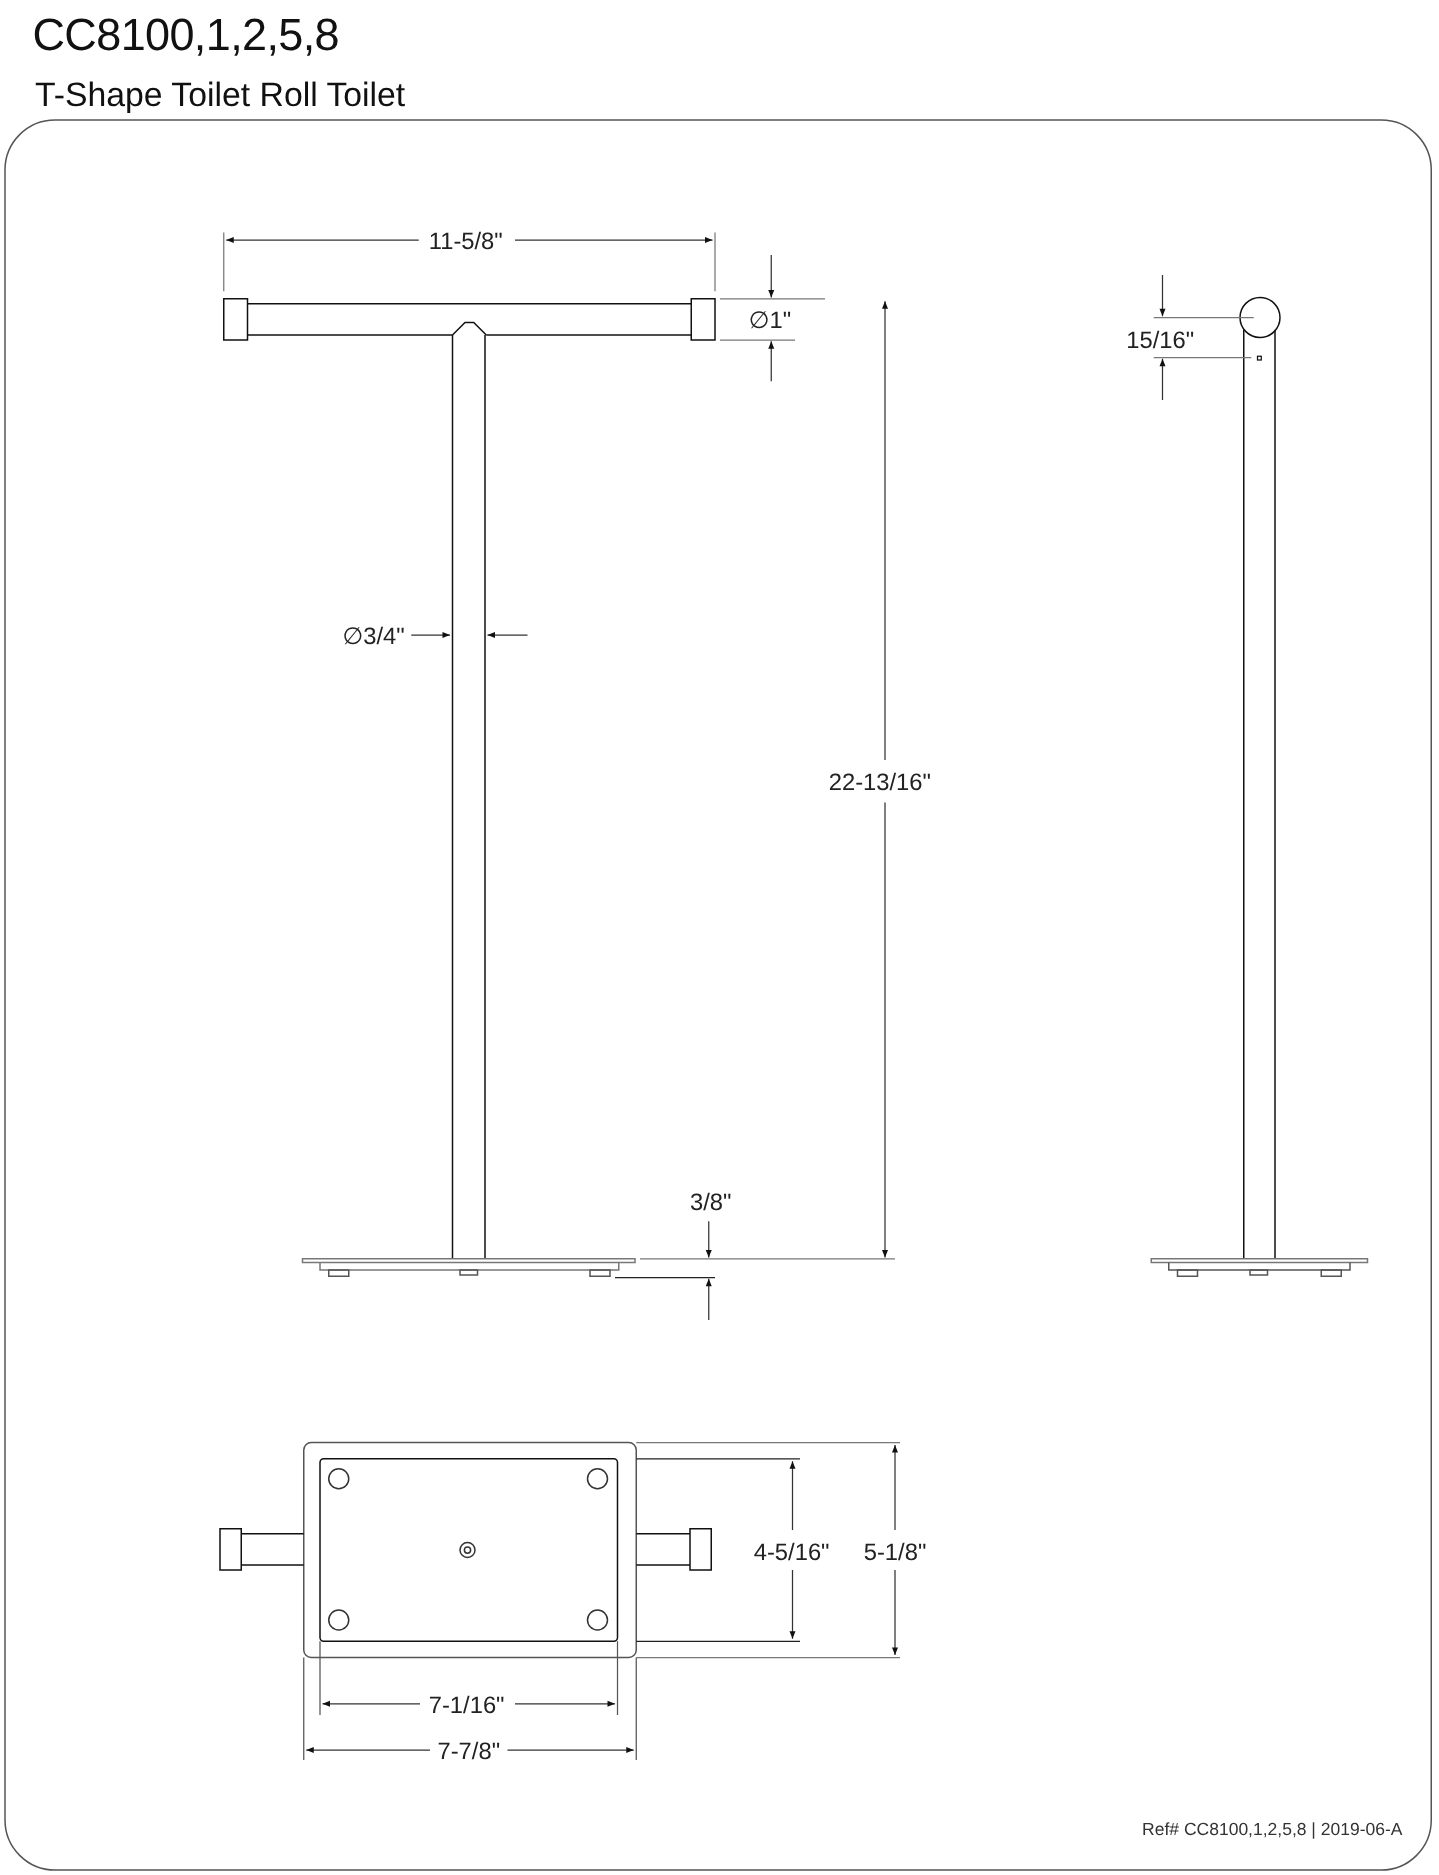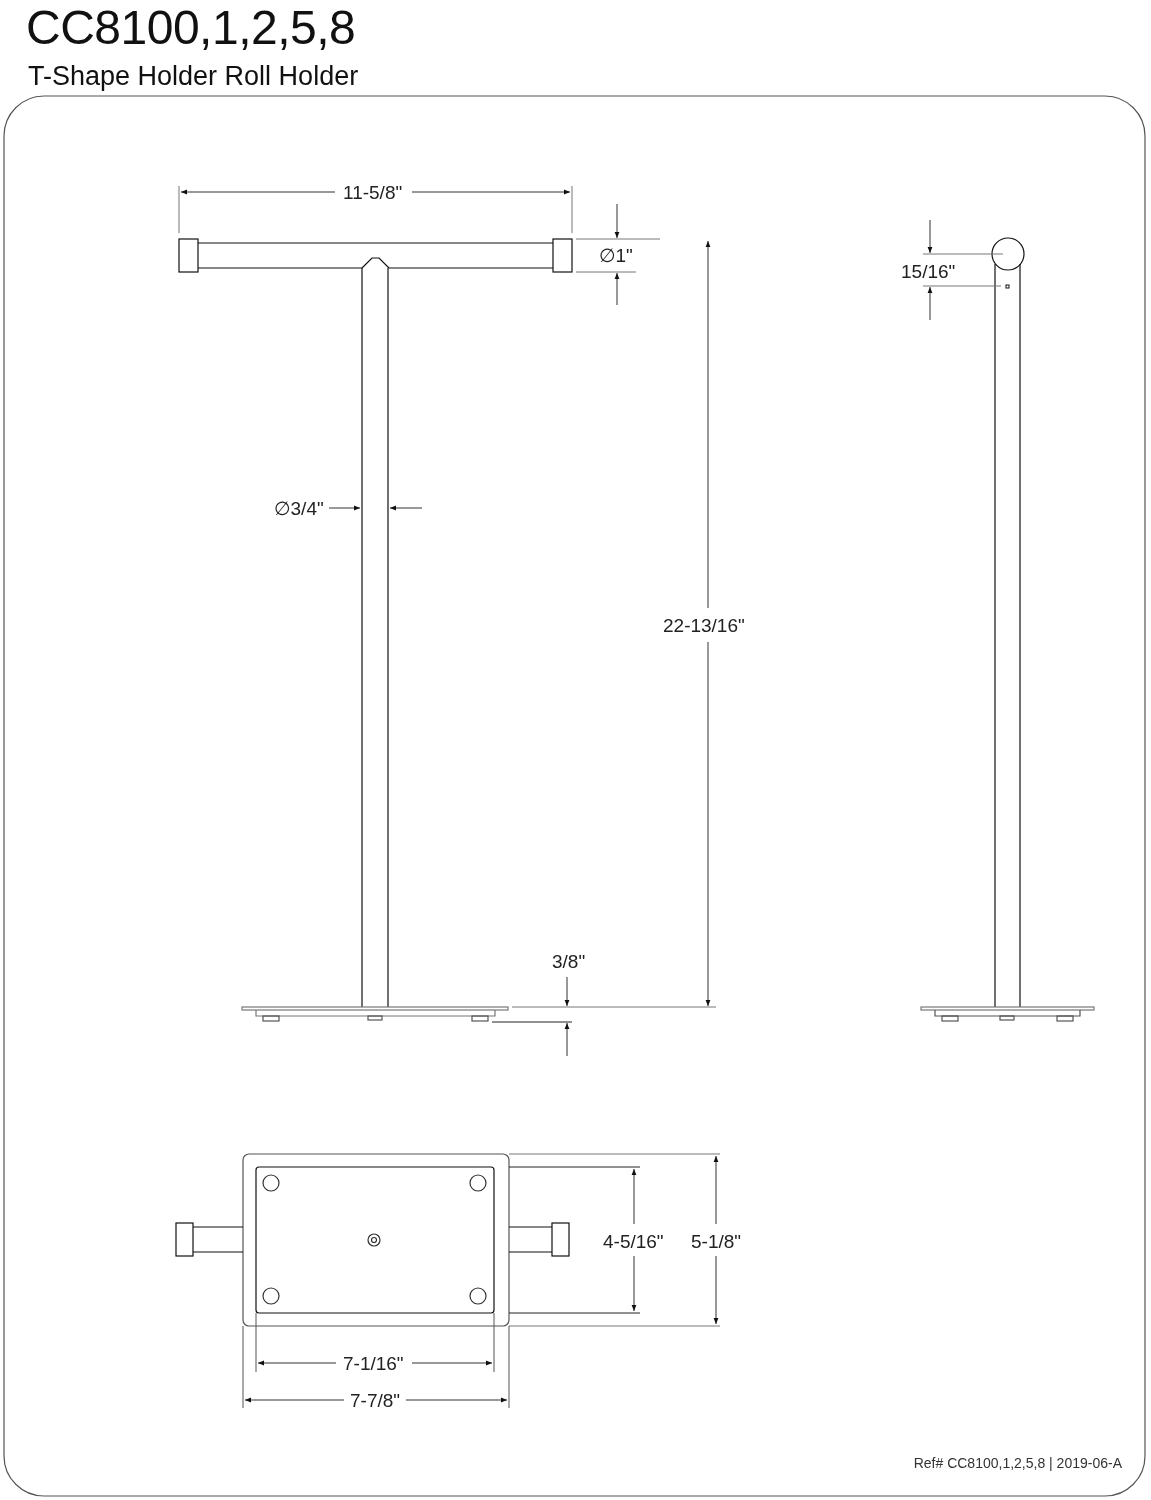--- a/index.html
+++ b/index.html
@@ -1,27 +1,27 @@
 <!DOCTYPE html>
 <html><head>
 <meta charset="utf-8">
 <style>
   html, body { margin:0; padding:0; background:#fff; }
   body { width:1151px; height:1500px; position:relative; overflow:hidden; font-family:"Liberation Sans", sans-serif; color:#111; }
-  .title { position:absolute; left:26px; top:0px; font-size:48px; line-height:56px; letter-spacing:-0.5px; }
+  .title { position:absolute; left:26px; top:0px; font-size:36px; line-height:56px; letter-spacing:-0.5px; }
   .subtitle { position:absolute; left:28px; top:60px; font-size:27px; line-height:32px; }
   svg { position:absolute; left:0; top:0; }
   .lbl { font-family:"Liberation Sans", sans-serif; font-size:19px; fill:#222; }
   .ref { font-family:"Liberation Sans", sans-serif; font-size:14px; fill:#333; }
 </style>
 </head>
 <body>
 
 <div class="title">CC8100,1,2,5,8</div>
-<div class="subtitle">T-Shape Holder Roll Holder</div>
+<div class="subtitle">T-Shape Toilet Roll Toilet</div>
 
 <svg width="1151" height="1500" viewBox="0 0 1151 1500">
   <defs>
     <marker id="arr" viewBox="0 0 10 10" refX="10" refY="5" markerWidth="14" markerHeight="6" orient="auto-start-reverse" markerUnits="userSpaceOnUse">
       <path d="M0,1 L10,5 L0,9 z" fill="#111"></path>
     </marker>
   </defs>
 
   <rect x="4" y="96" width="1141" height="1400" rx="40" ry="40" fill="none" stroke="#555" stroke-width="1.2"></rect>
 

